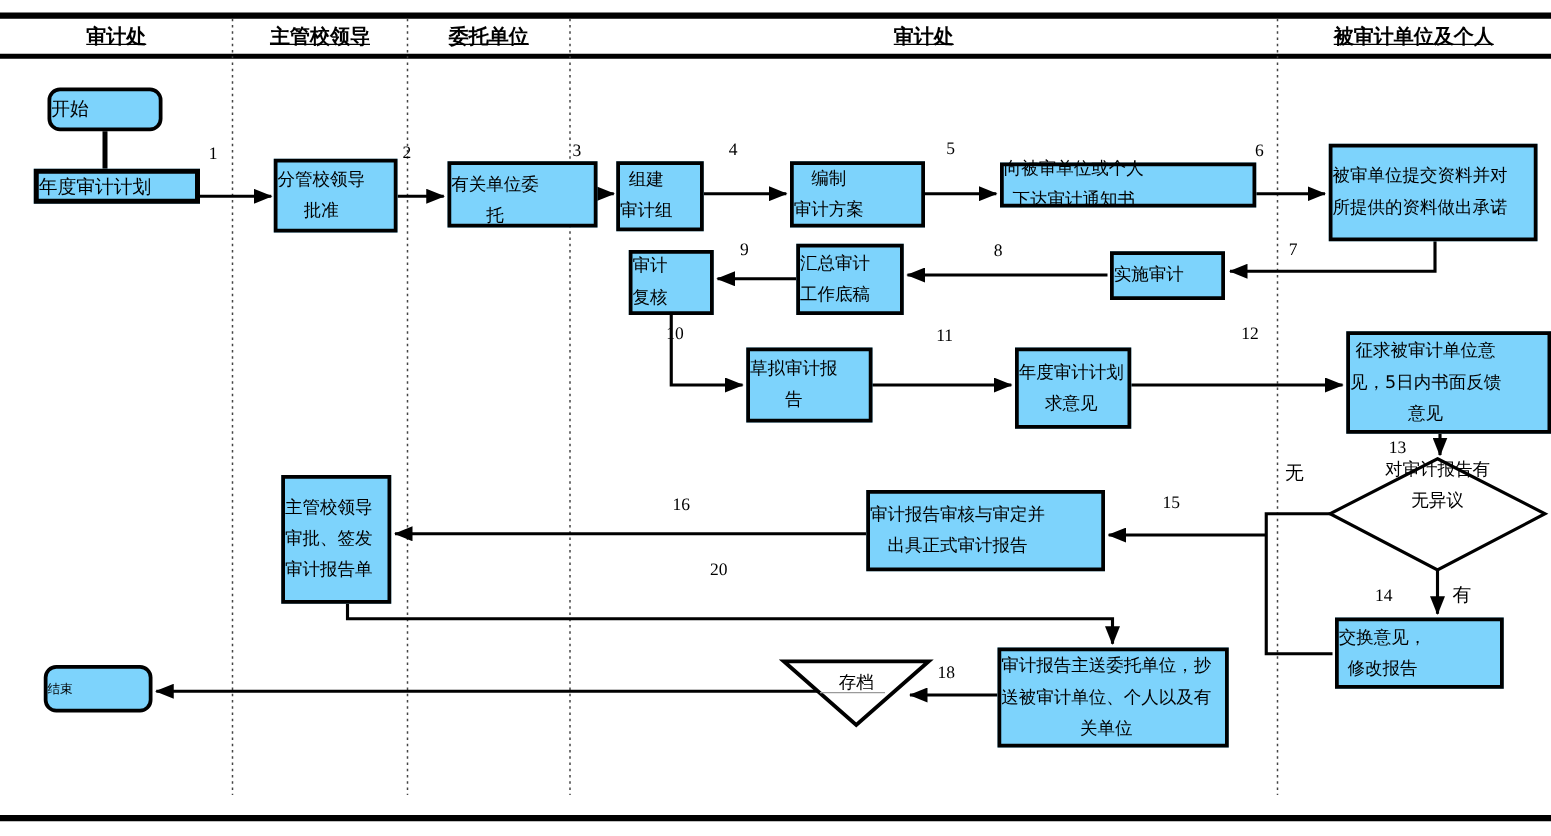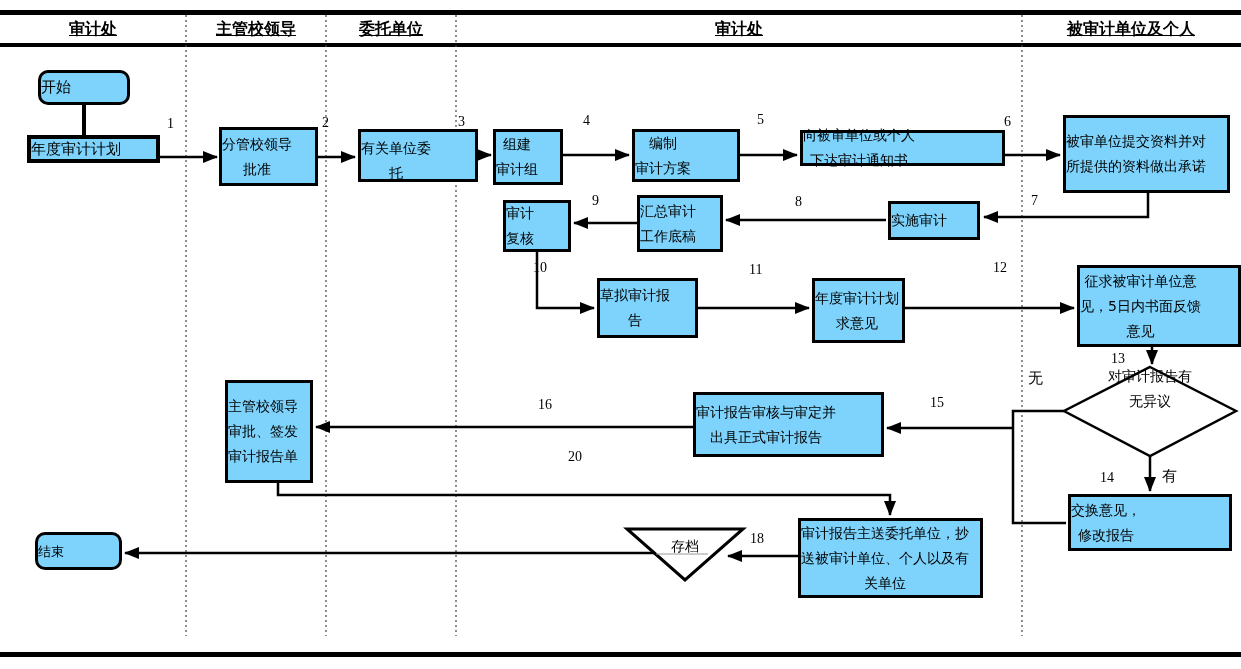--- a/index.html
+++ b/index.html
@@ -139,39 +139,39 @@
   </div>
   <div class="node" style="left:812px;top:278px;width:93px;height:65px">
     <span class="node-text">年度审计计划
 求意见</span>
   </div>
   <div class="node" style="left:1077px;top:265px;width:164px;height:82px">
     <span class="node-text">征求被审计单位意
 见，5日内书面反馈
 意见</span>
   </div>
-  <div class="node" style="left:1068px;top:494px;width:164px;height:57px">
+  <div class="node" style="left:1068px;top:494px;width:135px;height:57px">
     <span class="node-text">交换意见，
 修改报告</span>
   </div>
   <div class="node" style="left:693px;top:392px;width:191px;height:65px">
     <span class="node-text">审计报告审核与审定并
 出具正式审计报告</span>
   </div>
   <div class="node" style="left:225px;top:380px;width:88px;height:103px">
     <span class="node-text">主管校领导
 审批、签发
 审计报告单</span>
   </div>
   <div class="node" style="left:798px;top:518px;width:185px;height:80px">
     <span class="node-text">审计报告主送委托单位，抄
 送被审计单位、个人以及有
 关单位</span>
   </div>
-  <div class="node rounded" style="left:35px;top:532px;width:87px;height:38px;font-size:13px">
+  <div class="node rounded" style="left:35px;top:532px;width:87px;height:38px;font-size:10px">
     <span class="node-text">结束</span>
   </div>
 
   <div class="free-label" style="left:1085px;top:364px;width:130px">对审计报告有
 无异议</div>
   <div class="free-label" style="left:654px;top:534px;width:62px">存档</div>
 
   <div class="elabel" style="left:167px;top:116px">1</div>
   <div class="elabel" style="left:322px;top:115px">2</div>
   <div class="elabel" style="left:458px;top:114px">3</div>

